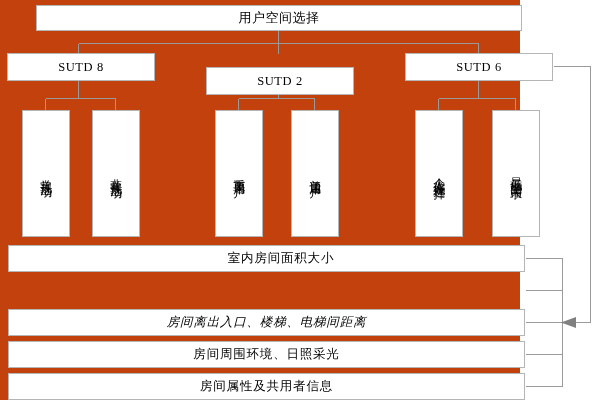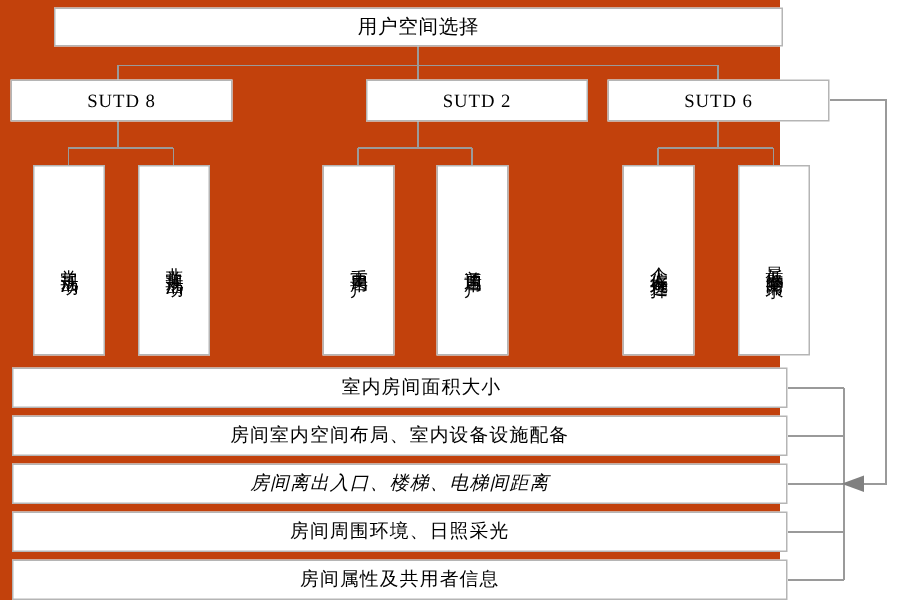--- a/index.html
+++ b/index.html
@@ -105,21 +105,21 @@
       <path d="M525.5,386.5 L562.5,386.5"></path>
     </g>
 
     <polygon points="561,322.5 576,317 576,328" fill="#808080" stroke="none"></polygon>
   </svg>
 
   <div class="node node-root" style="left:36px; top:5px; width:486px; height:26px;">用户空间选择</div>
 
   <div class="node node-level2" style="left:7px; top:53px; width:148px; height:28px;">SUTD 8</div>
 
-  <div class="node node-level2" style="left:206px; top:53px; width:148px; height:28px;margin-left:38px;">SUTD 2</div>
+  <div class="node node-level2" style="left:206px; top:67px; width:148px; height:28px;">SUTD 2</div>
 
   <div class="node node-level2" style="left:405px; top:53px; width:148px; height:28px;">SUTD 6</div>
 
   <div class="node node-vert" style="left:22px; top:110px; width:48px; height:127px;">
     <span>常规活动</span>
   </div>
 
   <div class="node node-vert" style="left:92px; top:110px; width:48px; height:127px;">
     <span>非常规活动</span>
   </div>
@@ -135,21 +135,20 @@
   <div class="node node-vert" style="left:415px; top:110px; width:48px; height:127px;">
     <span>个人偏好选择</span>
   </div>
 
   <div class="node node-vert" style="left:492px; top:110px; width:48px; height:127px;">
     <span>最低空间需求</span>
   </div>
 
   <div class="node node-bar" style="left:8px; top:245px; width:517px; height:27px;padding-left:29px;">室内房间面积大小</div>
 
-  <div class="node node-bar" style="left:8px; top:277px; width:517px; height:27px;">房间室内空间布局、室内设备设施配备</div>
 
   <div class="node node-bar" style="left:8px; top:309px; width:517px; height:27px;font-style:italic;">房间离出入口、楼梯、电梯间距离</div>
 
   <div class="node node-bar" style="left:8px; top:373px; width:517px; height:27px;">房间属性及共用者信息</div>
 
   <div class="node node-bar" style="left:8px; top:341px; width:517px; height:27px;">房间周围环境、日照采光</div>
 
 </div>
 
 </body></html>

